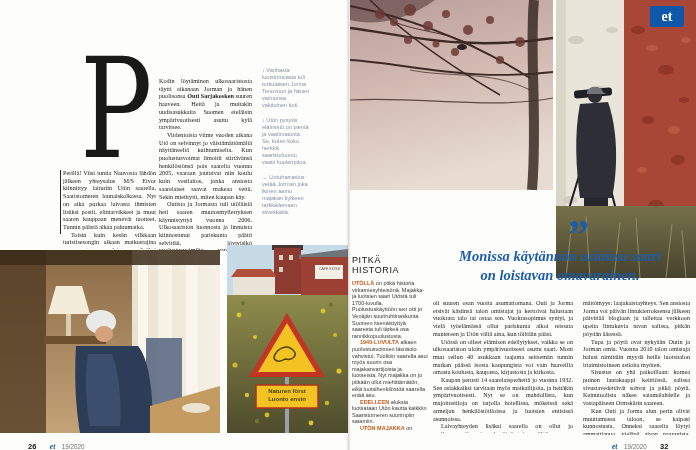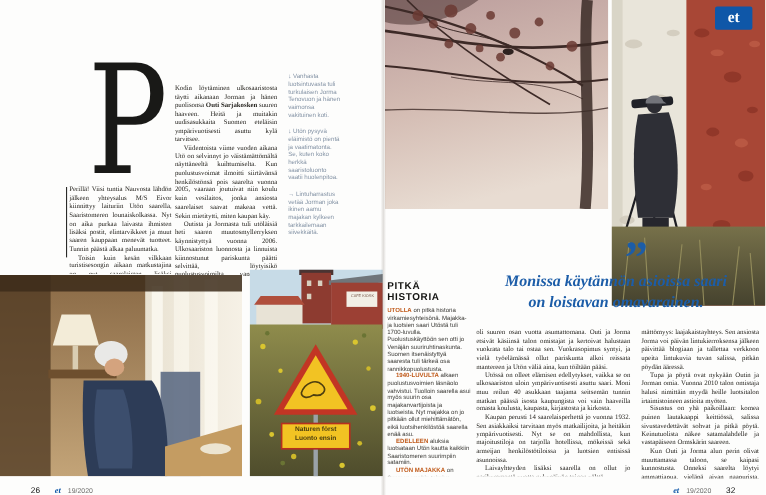--- a/index.html
+++ b/index.html
@@ -13,33 +13,33 @@
   .b{font-weight:bold;}
   
   .dropcap{font-family:"DejaVu Serif","Liberation Serif",serif;font-size:138px;line-height:104px;
            color:#191917;transform:scaleX(0.78);transform-origin:left top;}
   .colrule{width:1px;background:#2b2b29;}
   
   .captions{font-family:"Liberation Sans",sans-serif;font-size:5.6px;line-height:7px;
             color:#8493a5;text-align:left;overflow-wrap:break-word;}
   .captions p{margin:0 0 8px 0;text-indent:0 !important;}
   
-  .sidebar-title{font-family:"Liberation Sans",sans-serif;font-weight:bold;font-size:9px;
+  .sidebar-title{font-family:"Liberation Sans",sans-serif;font-weight:normal;font-size:9px;
                  letter-spacing:0.6px;color:#141412;margin:0 0 5px 0;}
   .sidebar-body{font-family:"Liberation Sans",sans-serif;font-size:5.5px;line-height:6.6px;
                 color:#3b3a36;text-align:left;overflow:hidden;}
   .sidebar-body p{margin:0;}
   .lead{color:#c05a1a;font-weight:bold;}
   
   .quote-mark{font-size:42px;line-height:30px;font-weight:bold;color:#1c5da8;}
   .pullquote{font-size:14.5px;line-height:19px;font-weight:bold;font-style:italic;
              color:#1c5da8;text-align:center;}
   
   .footer{font-family:"Liberation Sans",sans-serif;white-space:nowrap;}
-  .fnum{font-weight:normal;font-size:7.5px;color:#111;}
+  .fnum{font-weight:bold;font-size:7.5px;color:#111;}
   .fbrand{font-weight:bold;font-style:italic;font-size:7.5px;color:#0f57a8;font-family:"Liberation Serif",serif;}
   .fissue{font-size:6.3px;color:#6f6f6d;}
   .gap-r{margin-right:9px;} .gap-l{margin-left:9px;} .tiny-gap{margin-right:2px;}
   
   svg.photo{position:absolute;display:block;}
   .et-logo{background:#0f57a8;color:#fff;font-family:"Liberation Serif",serif;font-weight:bold;
            font-size:14px;line-height:21px;text-align:center;border-radius:2px;}
   .sign-text{font-family:"Liberation Sans",sans-serif;font-weight:bold;color:#4a3d10;
              text-align:center;font-size:6px;line-height:7.5px;}
   .cafe-text{font-family:"Liberation Sans",sans-serif;color:#7a584a;text-align:center;

